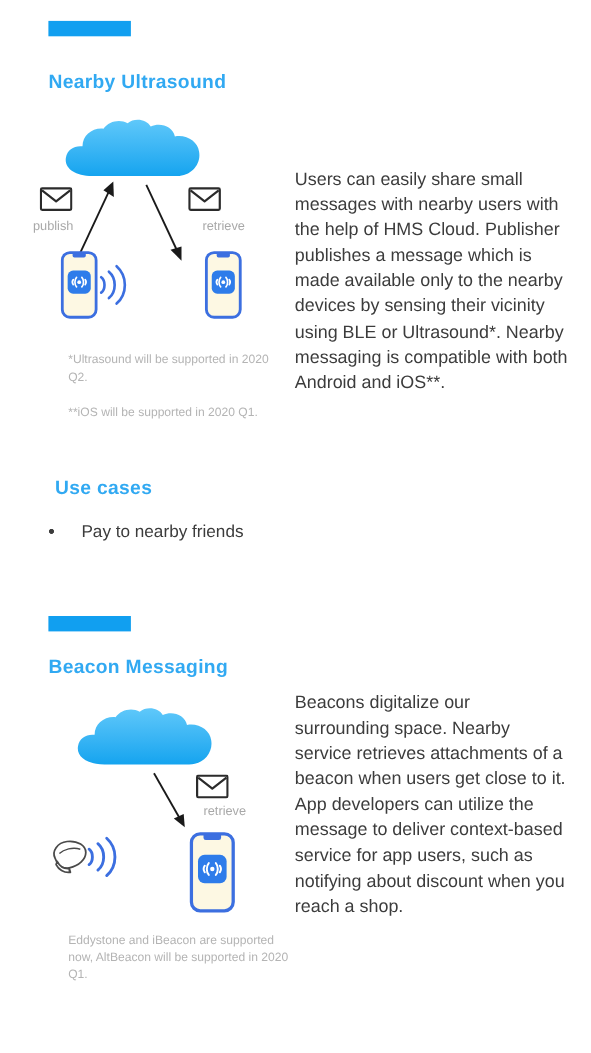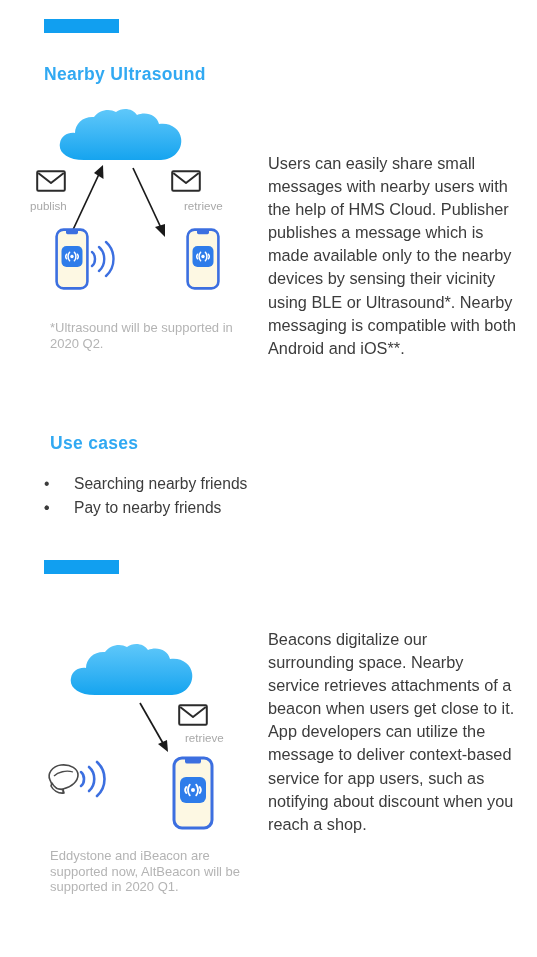--- a/index.html
+++ b/index.html
@@ -54,22 +54,22 @@
     color: #3c3c3c;
     width: 248px;
     left: 268px;
   }
   #para-nearby { top: 122px; margin-top: 30px; }
   #para-beacon { top: 628px; }
 
   
   .footnote {
     position: absolute;
-    left: 50px;
-    font-size: 13px;
+    left: 62px;
+    font-size: 11px;
     line-height: 15.5px;
     color: #b4b4b4;
     width: 200px;
   }
   #footnote-ultrasound { top: 320px; }
   #footnote-ios        { top: 368px; }
   #footnote-beacon     { top: 848px; width: 205px; }
 
   
   #usecase-list {
@@ -211,39 +211,40 @@
         <path d="M11.6,26.2 C10.5,27.6 10.5,29.4 11.6,30.8"></path>
         <path d="M22.4,26.2 C23.5,27.6 23.5,29.4 22.4,30.8"></path>
       </g>
       <circle cx="17" cy="28.5" r="1.7" fill="#ffffff"></circle>
     </svg>
   </div>
 
   <div id="para-nearby" class="body-text">Users can easily share small messages with nearby users with the help of HMS Cloud. Publisher publishes a message which is made available only to the nearby devices by sensing their vicinity using BLE or Ultrasound*. Nearby messaging  is compatible with both Android and iOS**.</div>
 
   <div id="footnote-ultrasound" class="footnote">*Ultrasound will be supported in 2020  Q2.</div>
+  <div id="footnote-ios" class="footnote">**iOS will be supported in 2020  Q1.</div>
 
   <div id="heading-usecases" class="section-heading">Use cases</div>
 
   <ul id="usecase-list">
     <li>
       <span class="bullet">•</span>
-      <span>Searching nearby friends</span>
     </li>
     <li>
       <span class="bullet">•</span>
     </li>
     <li>
       <span class="bullet">•</span>
       <span>Pay to nearby friends</span>
     </li>
   </ul>
 
   <div id="accent-bar-2" class="accent-bar"></div>
 
+  <div id="heading-beacon" class="section-heading">Beacon Messaging</div>
 
   <div id="diagram-beacon" class="diagram">
 
     <svg class="cloud" style="left:32px; top:8px;" width="140" height="60" viewBox="0 0 140 60">
       <defs>
         <linearGradient id="cloudGrad2" x1="0" y1="0" x2="0" y2="1">
           <stop offset="0%" stop-color="#5FC8FA"></stop>
           <stop offset="55%" stop-color="#38B4F4"></stop>
           <stop offset="100%" stop-color="#15A4EF"></stop>
         </linearGradient>

